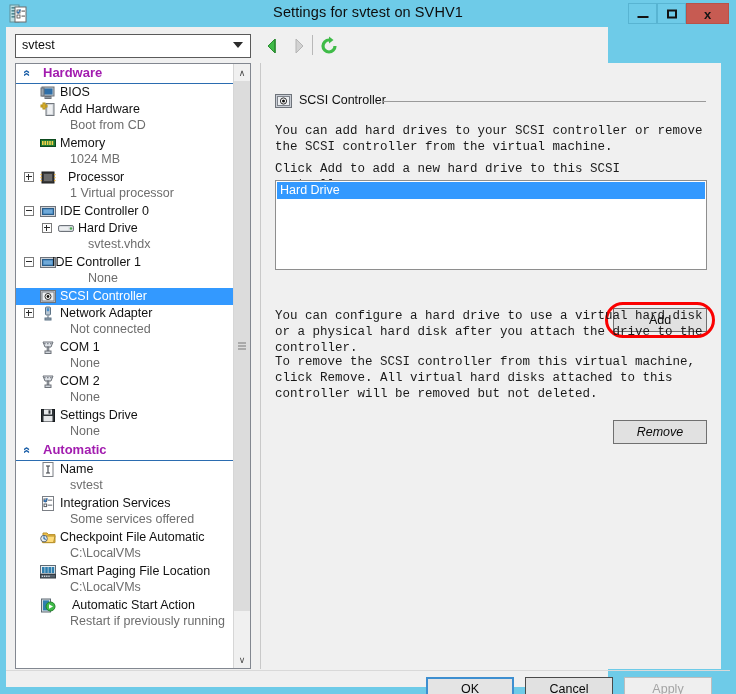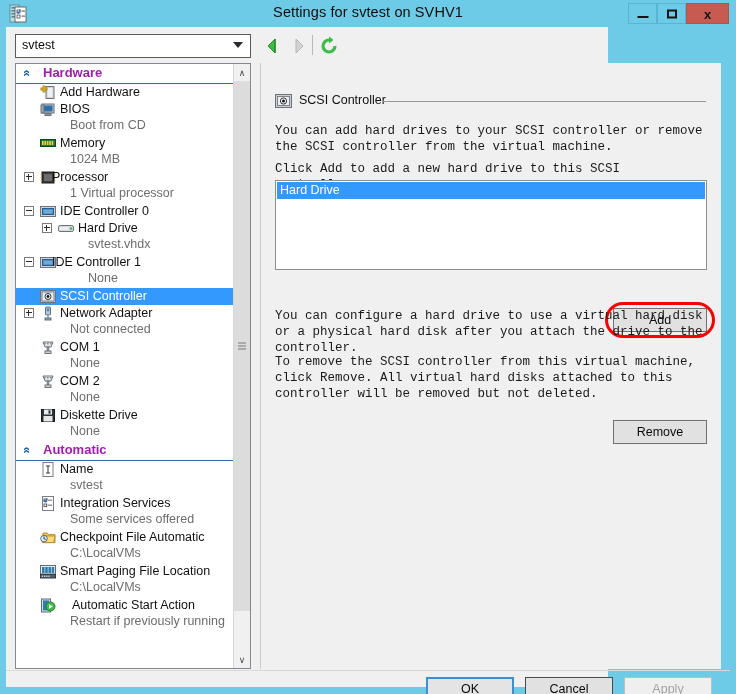--- a/index.html
+++ b/index.html
@@ -337,21 +337,21 @@
     border: 1px solid #707070;
     box-sizing: border-box;
     font-size: 12.5px;
     color: #0a0a0a;
     font-family: "Liberation Sans", sans-serif;
     text-align: center;
     line-height: 22px;
     cursor: default;
   }
   #btn-add    { left: 352px; top: 245px; width: 94px; }
-  #btn-remove { left: 352px; top: 357px; width: 94px; }
+  #btn-remove { left: 352px; top: 357px; width: 94px; font-style: italic; }
 
   #add-ring {
     position: absolute;
     left: 344px; top: 239px;
     width: 110px; height: 36px;
     border: 3px solid #fb0000;
     border-radius: 18px;
     box-sizing: border-box;
     pointer-events: none;
   }
@@ -435,35 +435,35 @@
     </svg>
 
     <div id="tree-outer">
       <div id="tree-inner">
           <div class="sect">
             <span class="chev" style="transform: rotate(90deg);">«</span>
             <span class="sect-label">Hardware</span>
           </div>
           <div class="node">
             <span class="ico" style="left: 24px;"><svg viewBox="0 0 16 15" width="16" height="15">
+                <rect x="2" y="2" width="12" height="9" fill="#b9c4cc" stroke="#6b7078"></rect>
+                <rect x="3.5" y="3.5" width="9" height="6" fill="#2f6fa8"></rect>
+                <rect x="1" y="3" width="3" height="8" fill="#9aa6b0" stroke="#6b7078"></rect>
+                <rect x="5" y="11.5" width="6" height="2" fill="#8d98a2" stroke="#6b7078"></rect>
+              </svg></span>
+            <span class="nlabel" style="left: 44px;">BIOS</span>
+          </div>
+          <div class="node">
+            <span class="ico" style="left: 24px;"><svg viewBox="0 0 16 15" width="16" height="15">
                 <rect x="6" y="1.5" width="8" height="12" fill="#cfd3d8" stroke="#71767d"></rect>
                 <rect x="7.5" y="3" width="5" height="9" fill="#eef0f2"></rect>
                 <rect x="1" y="3" width="6" height="2" fill="#f2c53d" stroke="#b08c16"></rect>
                 <rect x="3" y="1" width="2" height="6" fill="#f2c53d" stroke="#b08c16"></rect>
               </svg></span>
             <span class="nlabel" style="left: 44px;">Add Hardware</span>
-          </div>
-          <div class="node">
-            <span class="ico" style="left: 24px;"><svg viewBox="0 0 16 15" width="16" height="15">
-                <rect x="2" y="2" width="12" height="9" fill="#b9c4cc" stroke="#6b7078"></rect>
-                <rect x="3.5" y="3.5" width="9" height="6" fill="#2f6fa8"></rect>
-                <rect x="1" y="3" width="3" height="8" fill="#9aa6b0" stroke="#6b7078"></rect>
-                <rect x="5" y="11.5" width="6" height="2" fill="#8d98a2" stroke="#6b7078"></rect>
-              </svg></span>
-            <span class="nlabel" style="left: 44px;">BIOS</span>
           </div>
           <div class="sub">
             <span class="slabel" style="left: 54px;">Boot from CD</span>
           </div>
           <div class="node">
             <span class="ico" style="left: 24px;"><svg viewBox="0 0 16 15" width="16" height="15">
                 <rect x="0.5" y="3.5" width="15" height="7" fill="#1e7a34" stroke="#0e4a1e"></rect>
                 <rect x="2" y="5" width="1.6" height="4" fill="#f0d24b"></rect>
                 <rect x="4.4" y="5" width="1.6" height="4" fill="#f0d24b"></rect>
                 <rect x="6.8" y="5" width="1.6" height="4" fill="#f0d24b"></rect>
@@ -480,21 +480,21 @@
             <span class="ico" style="left: 24px;"><svg viewBox="0 0 16 15" width="16" height="15">
                 <rect x="2" y="2" width="12" height="11" fill="#3a3a3a" stroke="#1d1d1d"></rect>
                 <rect x="4" y="4" width="8" height="7" fill="#6b6b6b"></rect>
                 <rect x="0.5" y="4" width="1.5" height="1.2" fill="#e0a83c"></rect>
                 <rect x="0.5" y="7" width="1.5" height="1.2" fill="#e0a83c"></rect>
                 <rect x="0.5" y="10" width="1.5" height="1.2" fill="#e0a83c"></rect>
                 <rect x="14" y="4" width="1.5" height="1.2" fill="#e0a83c"></rect>
                 <rect x="14" y="7" width="1.5" height="1.2" fill="#e0a83c"></rect>
                 <rect x="14" y="10" width="1.5" height="1.2" fill="#e0a83c"></rect>
               </svg></span>
-            <span class="nlabel" style="left: 36px; text-align: right;">Processor</span>
+            <span class="nlabel" style="left: 52px; text-align: right;">Processor</span>
           </div>
           <div class="sub">
             <span class="slabel" style="left: 54px;">1 Virtual processor</span>
           </div>
           <div class="node">
             <span class="exp" style="left: 8px;"></span>
             <span class="ico" style="left: 24px;"><svg viewBox="0 0 16 15" width="16" height="15">
                 <rect x="0.5" y="2.5" width="15" height="10" fill="#cdd2d8" stroke="#6e737a"></rect>
                 <rect x="2.5" y="4.5" width="11" height="6" fill="#3d7fb8" stroke="#2a5d8a"></rect>
                 <rect x="3.5" y="5.5" width="9" height="4" fill="#6fa9d8"></rect>
@@ -575,21 +575,21 @@
           <div class="sub">
             <span class="slabel" style="left: 54px;">None</span>
           </div>
           <div class="node">
             <span class="ico" style="left: 24px;"><svg viewBox="0 0 16 15" width="16" height="15">
                 <rect x="1.5" y="1.5" width="13" height="12" fill="#2f3438" stroke="#15191c"></rect>
                 <rect x="4" y="1.5" width="8" height="5" fill="#e6e8ea"></rect>
                 <rect x="8.5" y="2.3" width="2" height="3.4" fill="#2f3438"></rect>
                 <rect x="3.5" y="8" width="9" height="5.5" fill="#e6e8ea"></rect>
               </svg></span>
-            <span class="nlabel" style="left: 44px;">Diskette Drive</span>
+            <span class="nlabel" style="left: 44px;">Settings Drive</span>
           </div>
           <div class="sub">
             <span class="slabel" style="left: 54px;">None</span>
           </div>
           <div class="sect">
             <span class="chev" style="transform: rotate(90deg);">«</span>
             <span class="sect-label">Automatic</span>
           </div>
           <div class="node">
             <span class="ico" style="left: 24px;"><svg viewBox="0 0 16 15" width="16" height="15">

